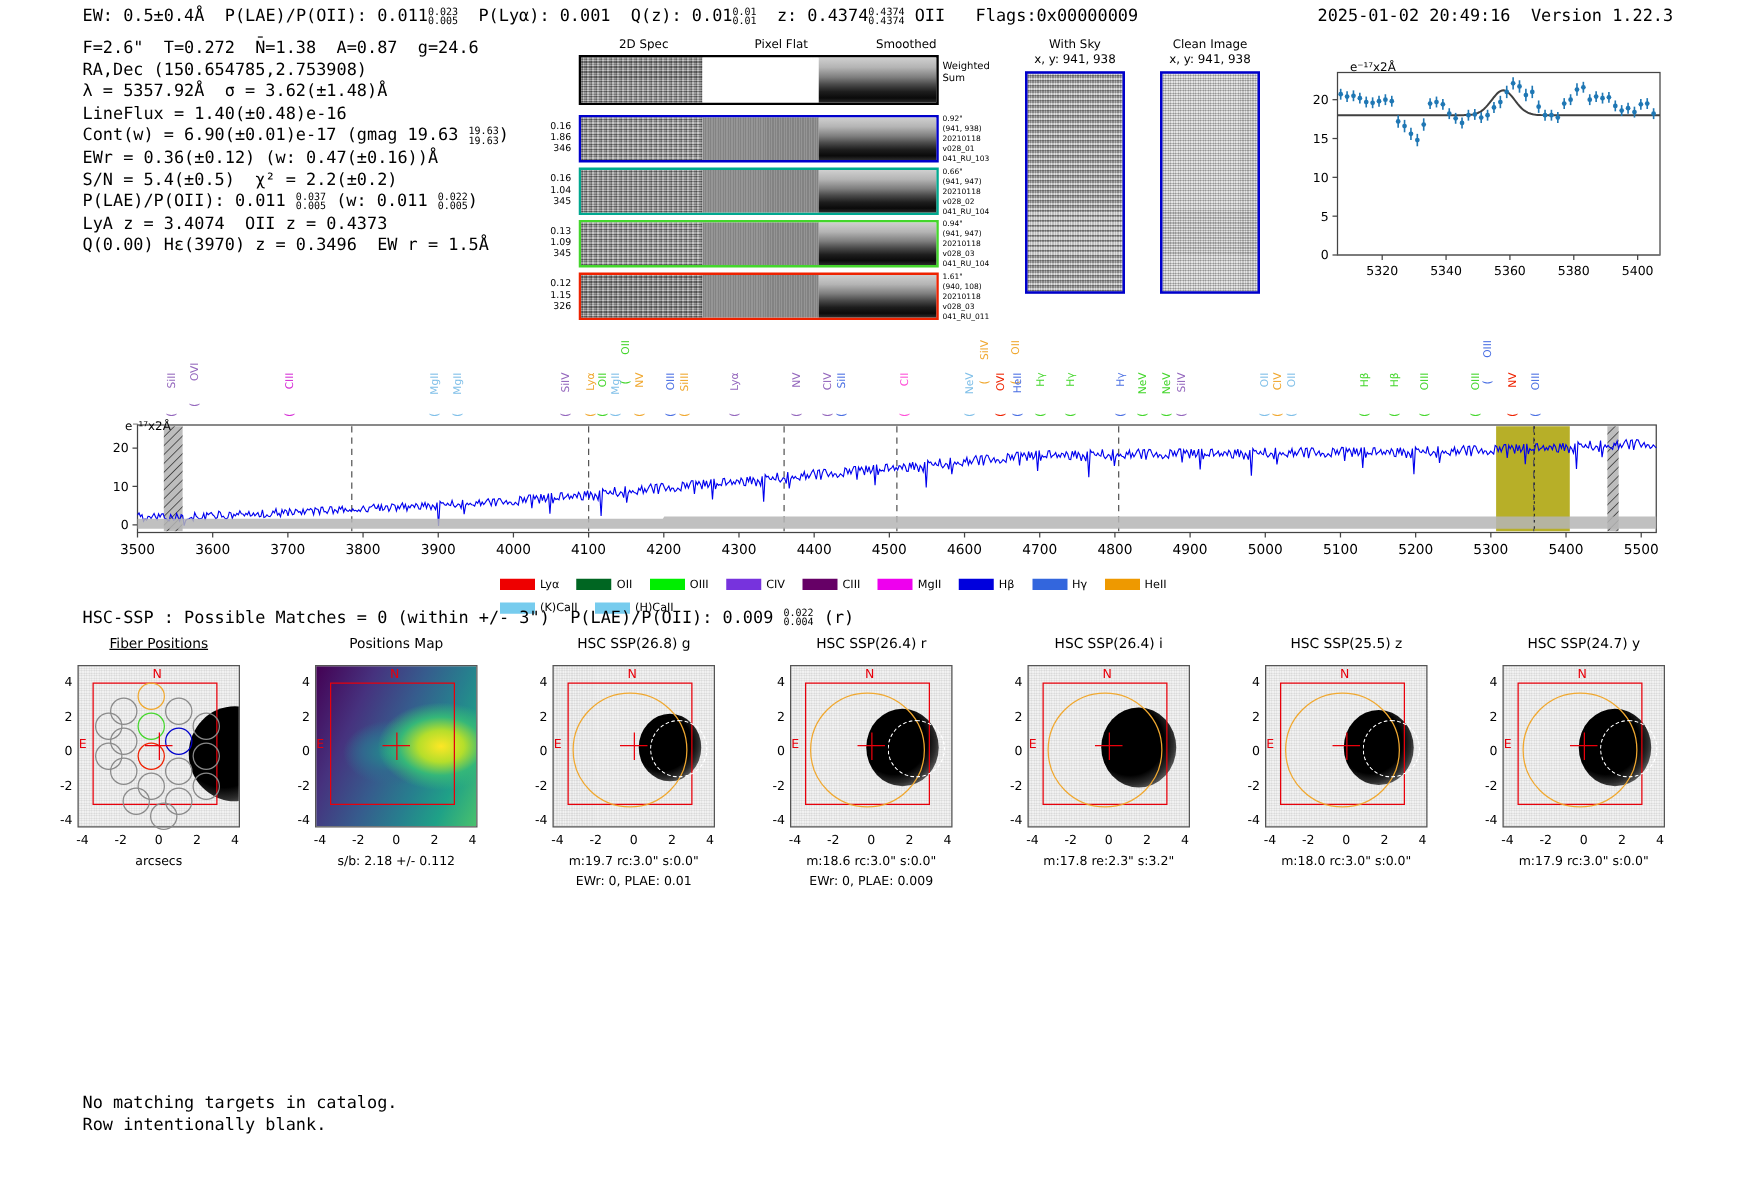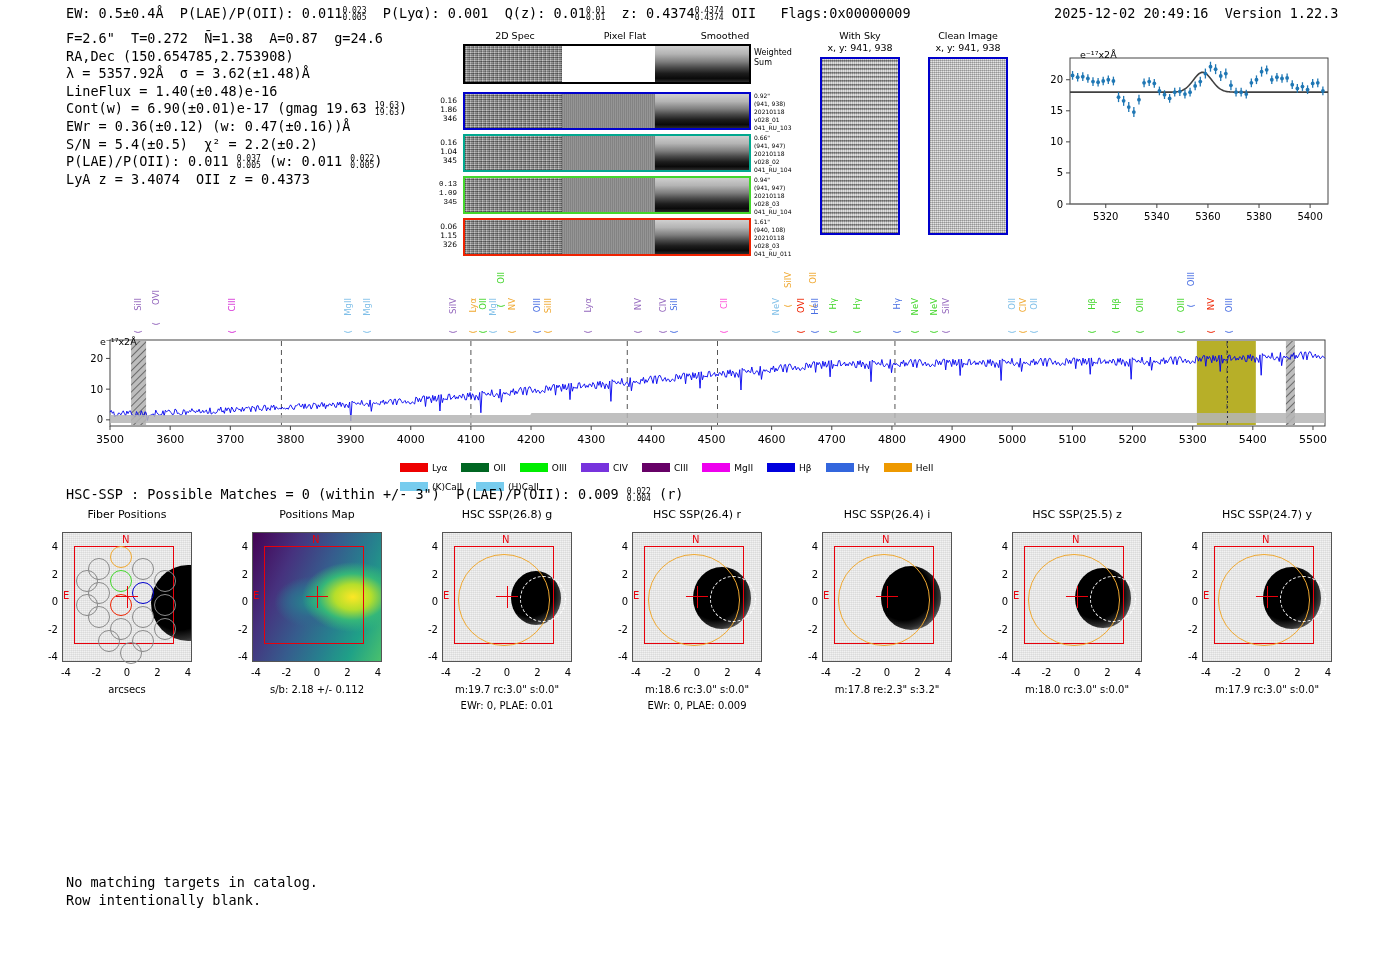--- a/index.html
+++ b/index.html
@@ -78,32 +78,33 @@
   .capt{position:absolute;font-family:"DejaVu Sans",sans-serif;font-size:10px;text-align:center;}
   .nmark{position:absolute;color:#e8000b;font-family:"DejaVu Sans",sans-serif;font-size:10px;}
 
   #footer-note{left:66px;top:874px;font-size:13.5px;line-height:17.6px;white-space:pre;}
 </style>
 </head>
 <body>
 
 <div class="abs mono nw" id="hdr-left"><span>EW: 0.5±0.4Å</span>&nbsp;&nbsp;<span>P(LAE)/P(OII):</span>&nbsp;<span>0.011</span><span class="supsub"><span style="display:block">0.023</span><span style="display:block">0.005</span></span>&nbsp;&nbsp;<span>P(Lyα): 0.001</span>&nbsp;&nbsp;<span>Q(z): 0.01</span><span class="supsub"><span style="display:block">0.01</span><span style="display:block">0.01</span></span>&nbsp;&nbsp;<span>z: 0.4374</span><span class="supsub"><span style="display:block">0.4374</span><span style="display:block">0.4374</span></span>&nbsp;<span>OII</span>&nbsp;&nbsp;&nbsp;<span>Flags:0x00000009</span></div>
 
-<div class="abs mono nw" id="hdr-right"><span>2025-12-02 20:49:16</span>&nbsp;&nbsp;<span>Version 1.22.3</span></div>
+<div class="abs mono nw" id="hdr-right"><span>2025-01-02 20:49:16</span>&nbsp;&nbsp;<span>Version 1.22.3</span></div>
 
 <div class="abs mono" id="info">
   <div>F=2.6"  T=0.272  N̄=1.38  A=0.87  g=24.6</div>
   <div>RA,Dec (150.654785,2.753908)</div>
   <div>λ = 5357.92Å  σ = 3.62(±1.48)Å</div>
   <div>LineFlux = 1.40(±0.48)e-16</div>
   <div><span>Cont(w) = 6.90(±0.01)e-17 (gmag 19.63 </span><span class="frac"><span style="display:block">19.63</span><span style="display:block">19.63</span></span><span>)</span></div>
   <div>EWr = 0.36(±0.12) (w: 0.47(±0.16))Å</div>
   <div>S/N = 5.4(±0.5)  χ² = 2.2(±0.2)</div>
   <div><span>P(LAE)/P(OII): 0.011 </span><span class="frac"><span style="display:block">0.037</span><span style="display:block">0.005</span></span><span> (w: 0.011 </span><span class="frac"><span style="display:block">0.022</span><span style="display:block">0.005</span></span><span>)</span></div>
   <div>LyA z = 3.4074  OII z = 0.4373</div>
+  <div>Q(0.00) Hε(3970) z = 0.3496  EW r = 1.5Å</div>
 </div>
 
 <div class="abs" id="spec2d" style="left:420px;top:30px;width:380px;height:230px;">
   <div class="pnl-title abs" style="left:40px;top:0;width:110px;">2D Spec</div>
   <div class="pnl-title abs" style="left:150px;top:0;width:110px;">Pixel Flat</div>
   <div class="pnl-title abs" style="left:250px;top:0;width:110px;">Smoothed</div>
 
   <div class="specrow" style="left:43px;top:14px;width:288px;height:40px;border:2px solid #000;">
     <div class="spec-imgs">
       <div class="spec-cell noise-a" style="width:34%"></div>
@@ -150,40 +151,40 @@
 v028_02
 041_RU_104</div>
 
   <div class="specrow" style="left:43px;top:146px;width:288px;height:38px;border:2px solid #44d62c;">
     <div class="spec-imgs">
       <div class="spec-cell noise-a" style="width:34%"></div>
       <div class="spec-cell flat-a" style="width:33%"></div>
       <div class="spec-cell smooth-a" style="width:33%"></div>
     </div>
   </div>
-  <div class="lbl-left" style="left:-3px;top:150px;width:40px;font-family:Liberation Mono, monospace;">
+  <div class="lbl-left" style="left:-3px;top:150px;width:40px;">
     <div>0.13</div>
       <div>1.09</div>
       <div>345</div>
   </div>
   <div class="lbl-right" style="left:334px;top:146px;">0.94"
 (941, 947)
 20210118
 v028_03
 041_RU_104</div>
 
   <div class="specrow" style="left:43px;top:188px;width:288px;height:38px;border:2px solid #ee2200;">
     <div class="spec-imgs">
       <div class="spec-cell noise-a" style="width:34%"></div>
       <div class="spec-cell flat-a" style="width:33%"></div>
       <div class="spec-cell smooth-a" style="width:33%"></div>
     </div>
   </div>
   <div class="lbl-left" style="left:-3px;top:192px;width:40px;">
-    <div>0.06</div>
+    <div>0.12</div>
       <div>1.15</div>
       <div>326</div>
   </div>
   <div class="lbl-right" style="left:334px;top:188px;">1.61"
 (940, 108)
 20210118
 v028_03
 041_RU_011</div>
 </div>
 
@@ -476,21 +477,21 @@
       <div class="linelabel" style="color: rgb(238, 34, 0); left: 1205.72px; top: 62px; font-size: 9px;">(</div>
       <div class="linelabel" style="color: rgb(74, 111, 227); left: 1223.76px; top: 30px;">OIII</div>
       <div class="linelabel" style="color: rgb(74, 111, 227); left: 1223.76px; top: 62px; font-size: 9px;">(</div>
     </div>
 </div>
 <div class="abs" id="spec-legend" style="left:400px;top:455px;width:620px;height:16px;"><span class="legend-item"><span class="legend-sw" style="background: rgb(238, 0, 0);"></span><span class="t">Lyα</span></span><span class="legend-item"><span class="legend-sw" style="background: rgb(0, 102, 34);"></span><span class="t">OII</span></span><span class="legend-item"><span class="legend-sw" style="background: rgb(0, 238, 0);"></span><span class="t">OIII</span></span><span class="legend-item"><span class="legend-sw" style="background: rgb(119, 51, 221);"></span><span class="t">CIV</span></span><span class="legend-item"><span class="legend-sw" style="background: rgb(102, 0, 102);"></span><span class="t">CIII</span></span><span class="legend-item"><span class="legend-sw" style="background: rgb(238, 0, 238);"></span><span class="t">MgII</span></span><span class="legend-item"><span class="legend-sw" style="background: rgb(0, 0, 221);"></span><span class="t">Hβ</span></span><span class="legend-item"><span class="legend-sw" style="background: rgb(51, 102, 221);"></span><span class="t">Hγ</span></span><span class="legend-item"><span class="legend-sw" style="background: rgb(238, 153, 0);"></span><span class="t">HeII</span></span><span class="legend-item"><span class="legend-sw" style="background: rgb(119, 204, 238);"></span><span class="t">(K)CaII</span></span><span class="legend-item"><span class="legend-sw" style="background: rgb(119, 204, 238);"></span><span class="t">(H)CaII</span></span></div>
 
 <div class="abs mono" style="left:66px;top:486px;font-size:13.5px;white-space:pre;"><span>HSC-SSP : Possible Matches = 0 (within +/- 3")  P(LAE)/P(OII): 0.009 </span><span class="frac"><span style="display:block">0.022</span><span style="display:block">0.004</span></span><span> (r)</span></div>
 
 <div class="abs" id="panels" style="left:0;top:508px;width:1400px;height:240px;">
-    <div class="ipanel-title" style="left: 42px; top: 0px; width: 170px;">Fiber Positions</div>
+    <div class="ipanel-title" style="left: 42px; top: 0px; width: 170px; text-decoration: underline;">Fiber Positions</div>
     <div class="ibox grayfield" style="left: 62px; top: 24px; width: 130px; height: 130px;">
       <div class="blob" style="left: 88px; top: 32px; width: 74px; height: 76px;"></div>
     </div>
     <div style="position: absolute; left: 62px; top: 24px; width: 130px; height: 130px; pointer-events: none;">
       <div class="redbox" style="left: 12px; top: 14px; width: 100px; height: 98px;"></div>
       <div style="position: absolute; left: 26px; top: 26px; width: 22px; height: 22px; border-radius: 50%; box-sizing: border-box; border: 1.3px solid rgb(138, 138, 138);"></div>
       <div style="position: absolute; left: 48px; top: 14px; width: 22px; height: 22px; border-radius: 50%; box-sizing: border-box; border: 1.3px solid rgb(240, 168, 48);"></div>
       <div style="position: absolute; left: 70px; top: 26px; width: 22px; height: 22px; border-radius: 50%; box-sizing: border-box; border: 1.3px solid rgb(138, 138, 138);"></div>
       <div style="position: absolute; left: 26px; top: 50px; width: 22px; height: 22px; border-radius: 50%; box-sizing: border-box; border: 1.3px solid rgb(138, 138, 138);"></div>
       <div style="position: absolute; left: 48px; top: 38px; width: 22px; height: 22px; border-radius: 50%; box-sizing: border-box; border: 1.3px solid rgb(68, 214, 44);"></div>

